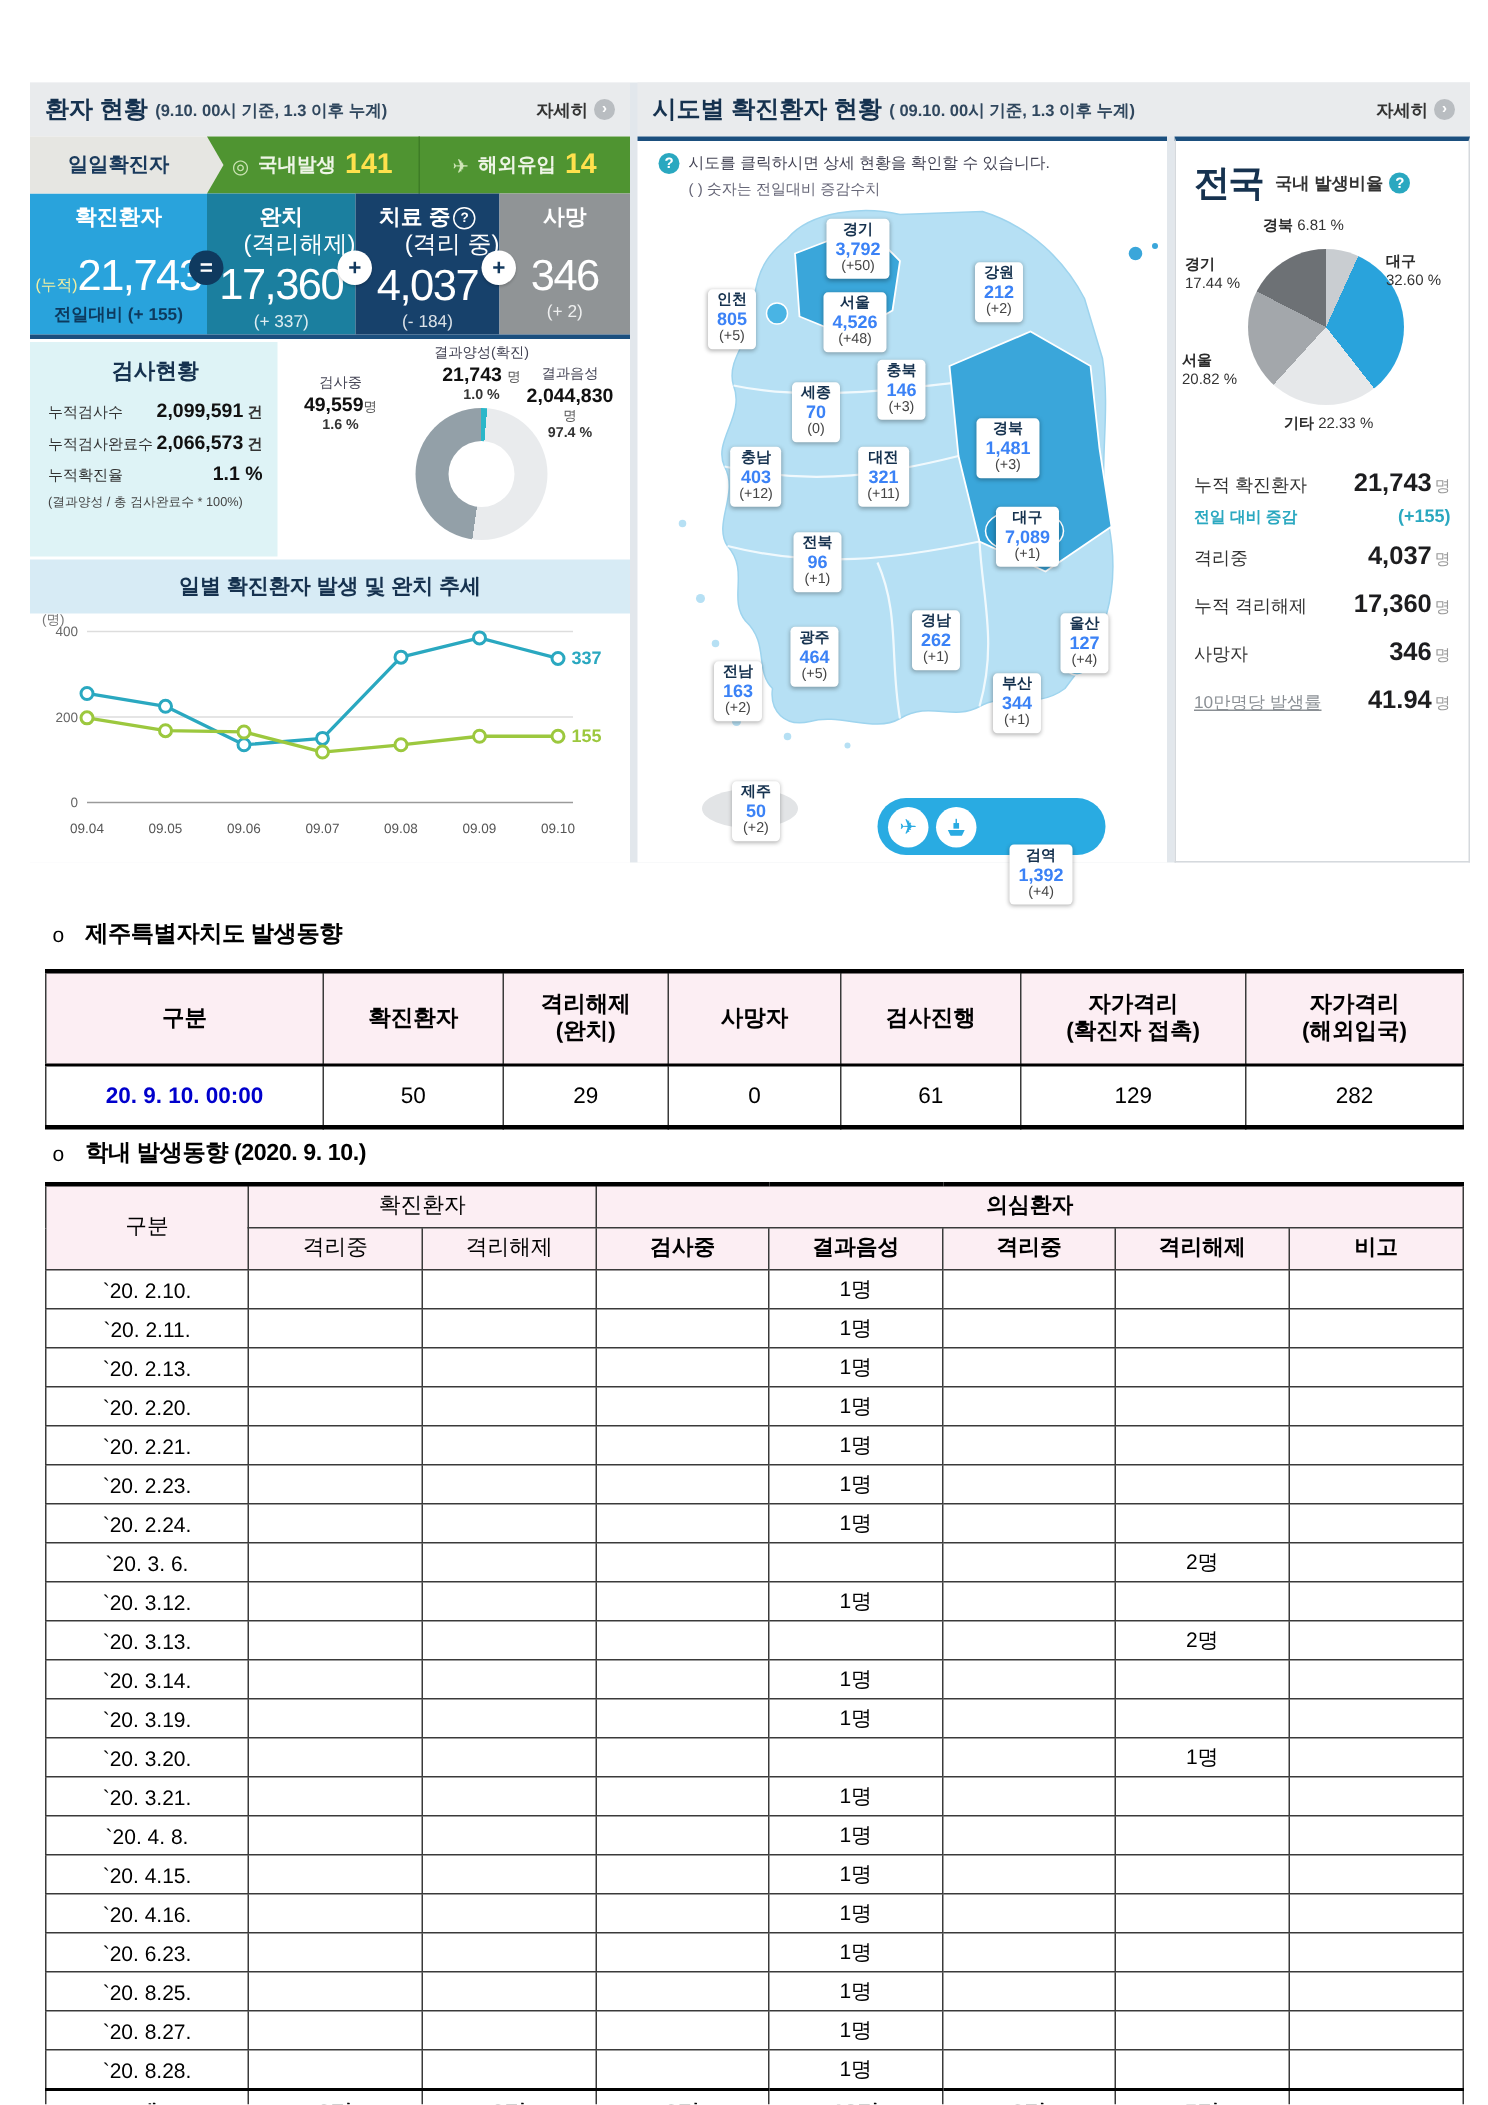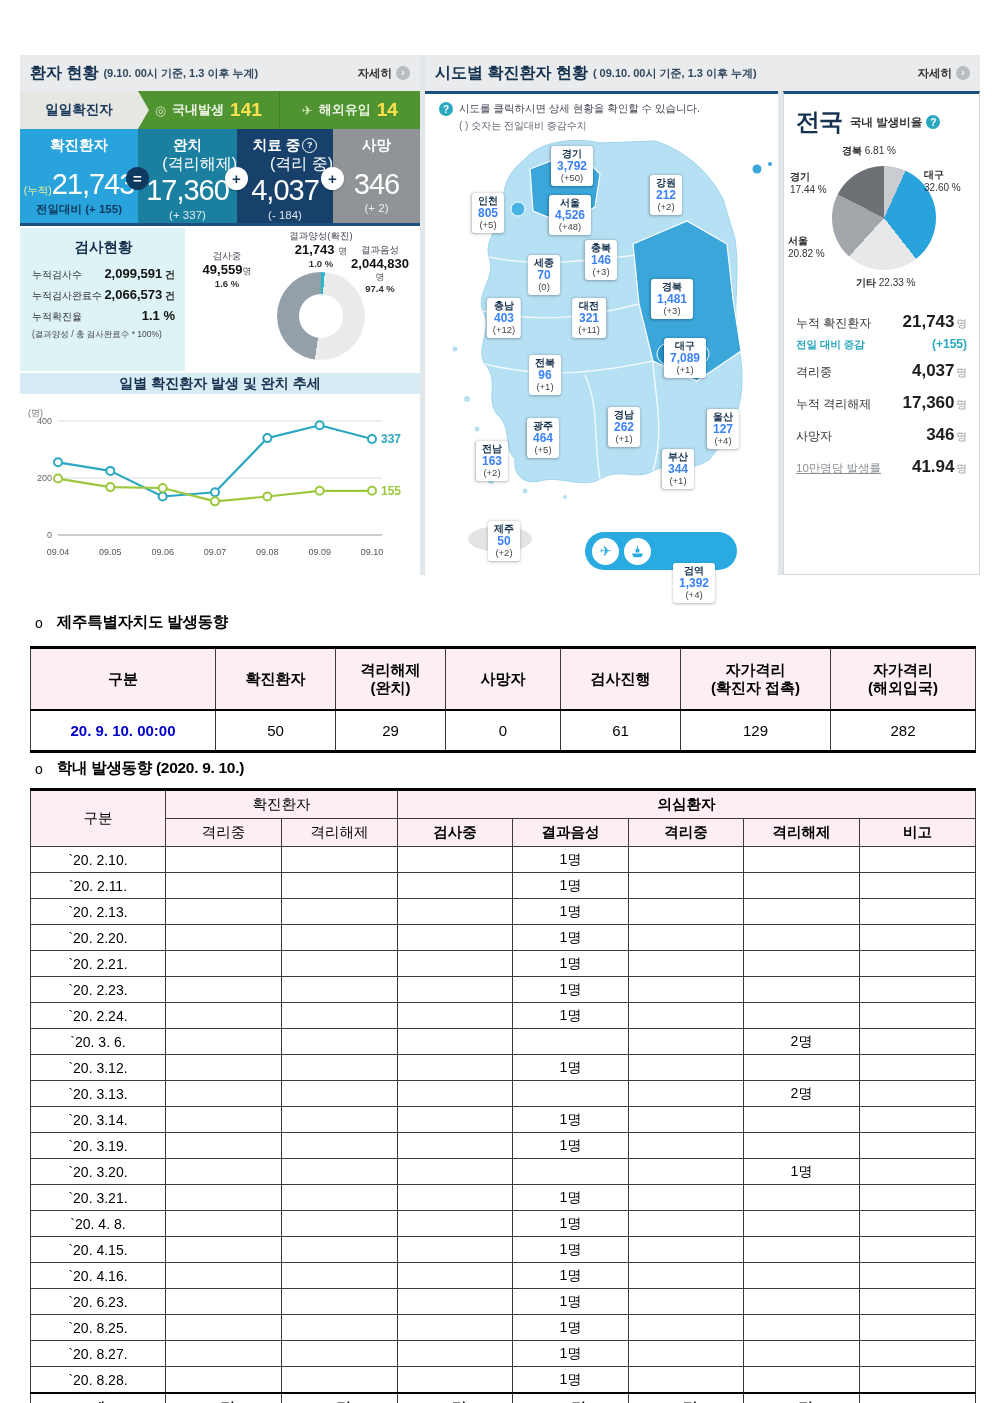--- a/index.html
+++ b/index.html
@@ -57,21 +57,21 @@
   .d-label{position:absolute;text-align:center;line-height:1.25;}
   .d-name{font-size:9.5px;color:#445;}
   .d-val{font-size:13px;font-weight:bold;color:#111;}
   .d-unit{font-size:9px;color:#555;font-weight:normal;}
   .d-pct{font-size:9.5px;font-weight:bold;color:#333;}
   .d-testing{left:2px;top:22px;width:80px;}
   .d-positive{left:78px;top:2px;width:116px;}
   .d-negative{left:156px;top:16px;width:78px;}
 
   .trend{position:absolute;left:0;top:318px;width:400px;height:202px;background:#fff;}
-  .trend-title{height:21px;background:#d7ebf5;display:flex;align-items:center;justify-content:center;font-size:14px;font-weight:bold;color:#16324f;}
+  .trend-title{height:36px;background:#d7ebf5;display:flex;align-items:center;justify-content:center;font-size:14px;font-weight:bold;color:#16324f;}
   .trend-chart{position:absolute;left:4px;top:32px;}
   .legend{position:absolute;left:0;bottom:6px;width:100%;display:flex;justify-content:center;gap:22px;font-size:11px;color:#223;}
   .legend .li{display:flex;align-items:center;gap:5px;}
   .legend .ring{width:9px;height:9px;border-radius:50%;border:3px solid;background:#fff;}
 
   
   .map-titlebar{position:absolute;left:405px;top:0;width:555px;height:36px;background:#e9ebed;display:flex;align-items:center;padding:0 10px;box-sizing:border-box;}
   .panel-map{position:absolute;left:405px;top:36px;width:353px;height:484px;background:#fff;border-top:3px solid #1b4f7e;box-sizing:border-box;}
   .map-note{position:absolute;left:14px;top:8px;font-size:10.5px;color:#445;display:flex;gap:6px;}
   .q-ico{display:inline-flex;align-items:center;justify-content:center;width:14px;height:14px;border-radius:50%;background:#2aa8c0;color:#fff;font-size:10px;font-weight:bold;flex:0 0 auto;}

